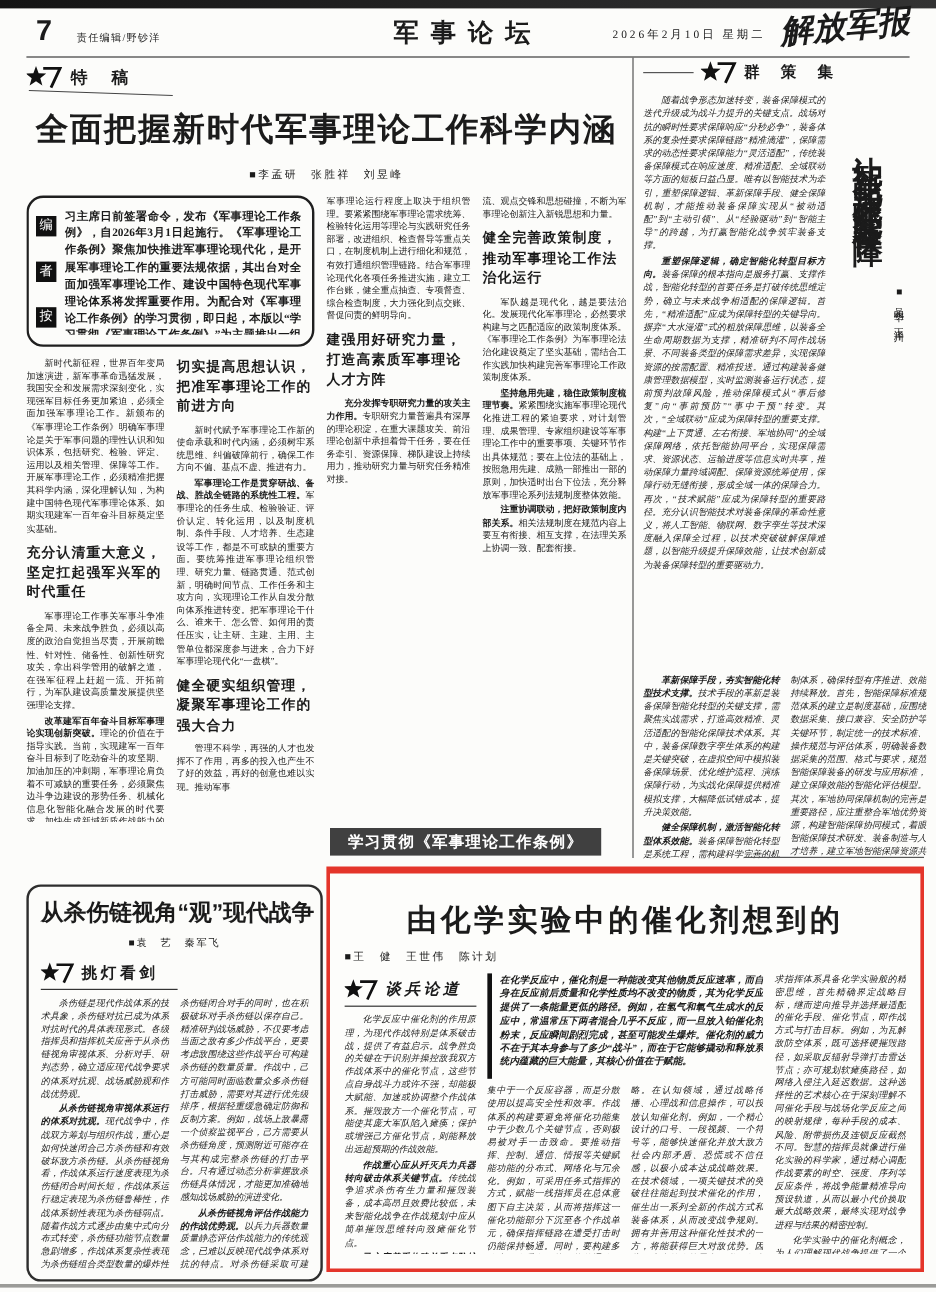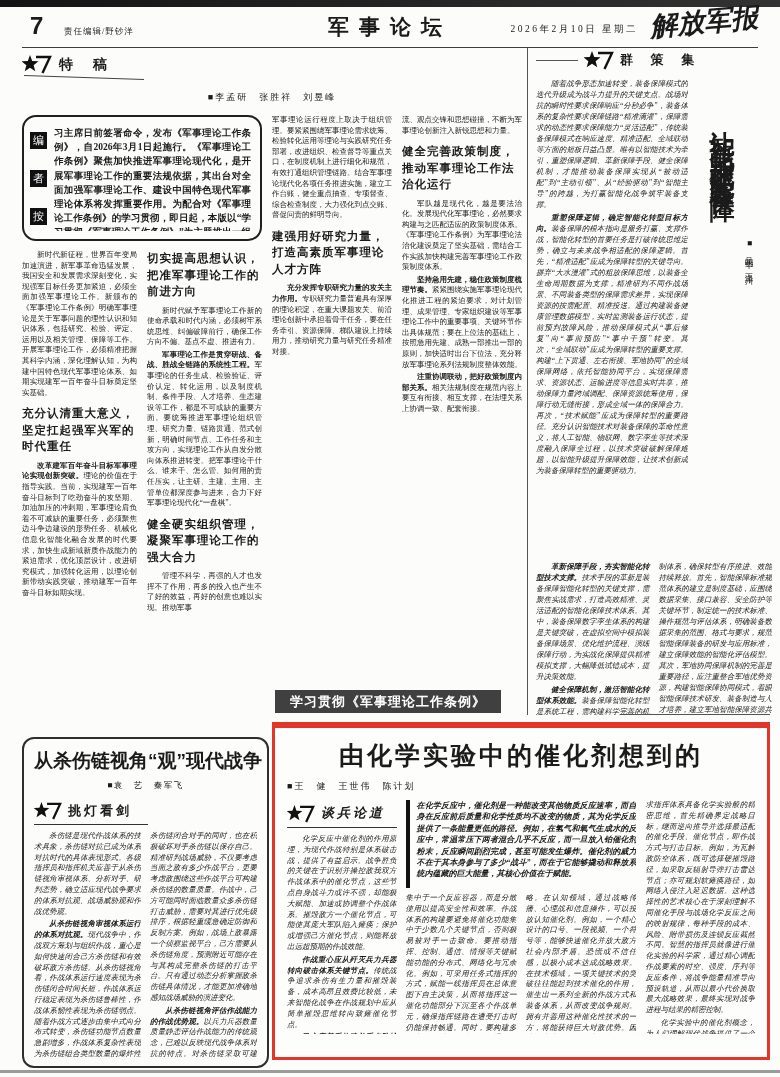--- a/index.html
+++ b/index.html
@@ -48,21 +48,21 @@
 
 .banner{position:absolute;left:275px;top:690px;width:226px;height:23px;background:#404040;color:#fff;text-align:center;font-family:"Liberation Sans",sans-serif;font-weight:700;font-size:13px;line-height:23px;letter-spacing:1px}
 
 .kc{position:absolute;left:22px;top:737px;width:247px;height:331px;border:2px solid #2e2e2e;border-radius:12px;padding:9px 10px;overflow:hidden;background:#fcfcfa}
 .kc-head{text-align:center;font-family:"Liberation Sans",sans-serif;font-size:19px;font-weight:900;white-space:nowrap}
 .kc-by{text-align:center;font-size:8.5px;letter-spacing:1.5px;margin:6px 0 5px}
 .boxlabel{display:inline-flex;align-items:center;gap:6px;font-family:"Liberation Sans",sans-serif;font-weight:700;font-size:13px;letter-spacing:3px;border-bottom:1px solid #333;padding:2px 16px 4px 0;margin:2px 0 6px;white-space:nowrap}
 .kc-cols{display:flex;gap:9px;height:228px;overflow:hidden}
 .kc-col{flex:1;font-size:7.5px;line-height:10.8px;font-style:italic;text-align:justify;overflow:hidden}
 
-.cat{position:absolute;left:272px;top:722px;width:498px;height:338px;border:3px solid #e4352a;border-top-width:6px;background:#fdfdfb;padding:10px 12px 8px;overflow:hidden}
+.cat{position:absolute;left:272px;top:722px;width:498px;height:338px;border:3px solid #e4352a;border-top-width:6px;background:#fdfdfb;padding:21px 12px 8px;overflow:hidden}
 .cat-head{text-align:center;font-family:"Liberation Sans",sans-serif;font-size:25px;font-weight:900;letter-spacing:3px;margin-top:1px;white-space:nowrap}
 .cat-by{text-align:left;font-size:9px;letter-spacing:2px;margin:8px 0 7px}
 .cat-body{display:flex;gap:9px;height:234px;overflow:hidden}
 .cat-col{width:111px;font-size:7.5px;line-height:10.8px;font-style:italic;text-align:justify;overflow:hidden}
 .cat-mid{width:234px;display:flex;flex-direction:column;overflow:hidden}
 .cat-intro{border-left:4px solid #111;padding-left:7px;font-weight:700;font-style:italic;font-size:8px;line-height:11.4px;text-align:justify;height:88px;overflow:hidden;margin-bottom:5px}
 .cat-midcols{display:flex;gap:9px;flex:1;overflow:hidden}
 .cat-midcol{flex:1;font-size:7.5px;line-height:10.8px;font-style:italic;text-align:justify;overflow:hidden}
 .brule{position:absolute;left:0;top:1070px;width:780px;height:3px;background:#9b9b98}
 .starflag{flex:none}
@@ -86,35 +86,37 @@
     <div>
       <div class="seclabel">
         <svg class="starflag" width="30" height="20" viewBox="0 0 30 20">
             <polygon points="8,1 10.2,7 16.5,7.3 11.6,11.2 13.3,17.3 8,13.8 2.7,17.3 4.4,11.2 -0.5,7.3 5.8,7" fill="#111"></polygon>
             <path d="M14 3 L28 3 L20.5 19" fill="none" stroke="#111" stroke-width="2.4"></path>
           </svg>
         <span>特 稿</span>
       </div>
       <div class="swoosh"></div>
     </div>
+    <h1 class="f-head">全面把握新时代军事理论工作科学内涵</h1>
     <div class="f-byline">■李孟研　张胜祥　刘昱峰</div>
     <div class="f-body">
       <div class="f-left">
         <div class="ebox">
           <div class="ebox-tabs">
             <span class="etab">编</span>
             <span class="etab">者</span>
             <span class="etab">按</span>
           </div>
           <div class="ebox-text">习主席日前签署命令，发布《军事理论工作条例》，自2026年3月1日起施行。《军事理论工作条例》聚焦加快推进军事理论现代化，是开展军事理论工作的重要法规依据，其出台对全面加强军事理论工作、建设中国特色现代军事理论体系将发挥重要作用。为配合对《军事理论工作条例》的学习贯彻，即日起，本版以“学习贯彻《军事理论工作条例》”为主题推出一组文章，敬请关注。</div>
         </div>
         <div class="f-cols">
           <div class="col">
             <p class="t">新时代新征程，世界百年变局加速演进，新军事革命迅猛发展，我国安全和发展需求深刻变化，实现强军目标任务更加紧迫，必须全面加强军事理论工作。新颁布的《军事理论工作条例》明确军事理论是关于军事问题的理性认识和知识体系，包括研究、检验、评定、运用以及相关管理、保障等工作。开展军事理论工作，必须精准把握其科学内涵，深化理解认知，为构建中国特色现代军事理论体系、如期实现建军一百年奋斗目标奠定坚实基础。</p>
             <h3 class="sub">充分认清重大意义，坚定扛起强军兴军的时代重任</h3>
+            <p class="t">军事理论工作事关军事斗争准备全局、未来战争胜负，必须以高度的政治自觉担当尽责，开展前瞻性、针对性、储备性、创新性研究攻关，拿出科学管用的破解之道，在强军征程上赶超一流、开拓前行，为军队建设高质量发展提供坚强理论支撑。</p>
             <p class="t"><b class="lead">改革建军百年奋斗目标军事理论实现创新突破。</b><span>理论的价值在于指导实践。当前，实现建军一百年奋斗目标到了吃劲奋斗的攻坚期、加油加压的冲刺期，军事理论肩负着不可减缺的重要任务，必须聚焦边斗争边建设的形势任务、机械化信息化智能化融合发展的时代要求，加快生成新域新质作战能力的紧迫需求，优化顶层设计，改进研究模式，加强转化运用，以理论创新带动实践突破，推动建军一百年奋斗目标如期实现。</span></p>
           </div>
           <div class="col">
             <h3 class="sub" style="margin-top:0">切实提高思想认识，把准军事理论工作的前进方向</h3>
             <p class="t">新时代赋予军事理论工作新的使命承载和时代内涵，必须树牢系统思维、纠偏破障前行，确保工作方向不偏、基点不虚、推进有力。</p>
             <p class="t"><b class="lead">军事理论工作是贯穿研战、备战、胜战全链路的系统性工程。</b><span>军事理论的任务生成、检验验证、评价认定、转化运用，以及制度机制、条件手段、人才培养、生态建设等工作，都是不可或缺的重要方面。要统筹推进军事理论组织管理、研究力量、链路贯通、范式创新，明确时间节点、工作任务和主攻方向，实现理论工作从自发分散向体系推进转变。把军事理论干什么、谁来干、怎么管、如何用的责任压实，让主研、主建、主用、主管单位都深度参与进来，合力下好军事理论现代化“一盘棋”。</span></p>
             <h3 class="sub">健全硬实组织管理，凝聚军事理论工作的强大合力</h3>
             <p class="t">管理不科学，再强的人才也发挥不了作用，再多的投入也产生不了好的效益，再好的创意也难以实现。推动军事</p>
           </div>
         </div>

